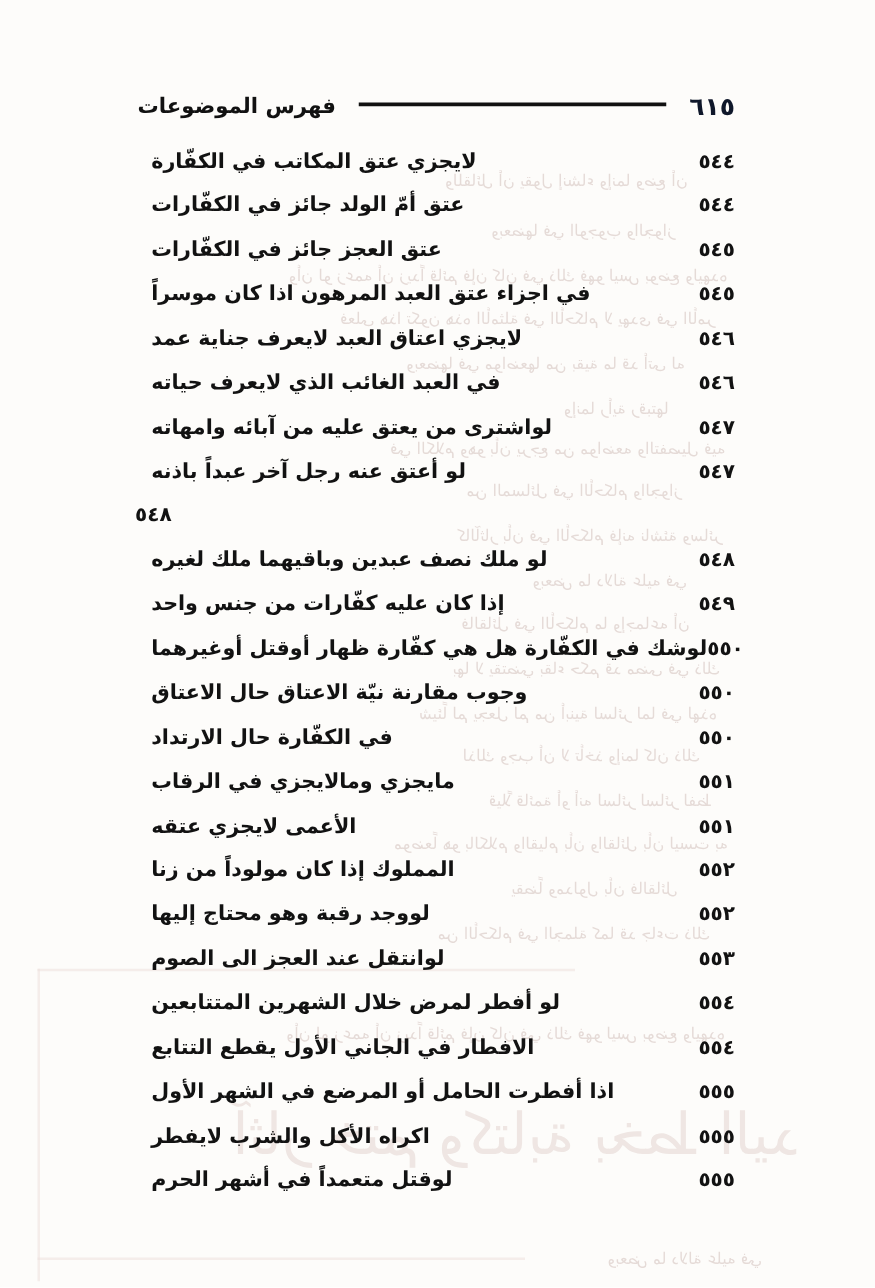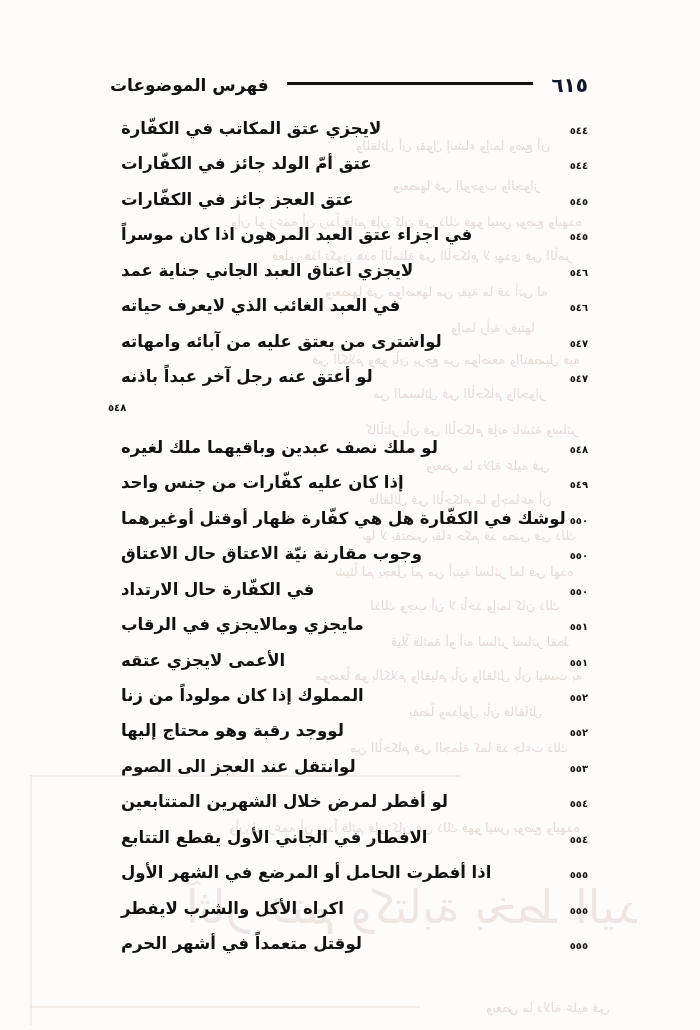--- a/index.html
+++ b/index.html
@@ -92,21 +92,21 @@
   }
   .toc-title {
     font-size: 16.5px;
     line-height: 1.35;
     color: #121212;
     white-space: nowrap;
     font-weight: 600;
     margin-left: 13px;
   }
   .toc-page {
-    font-size: 10px;
+    font-size: 16px;
     color: #121212;
     letter-spacing: 1.2px;
     white-space: nowrap;
     font-weight: 600;
     direction: ltr;
     unicode-bidi: bidi-override;
   }
 
   
   .stamp-line {
@@ -167,21 +167,21 @@
     </div>
     <div class="toc-row">
       <span class="toc-title">عتق العجز جائز في الكفّارات</span>
       <span class="toc-page">٥٤٥</span>
     </div>
     <div class="toc-row">
       <span class="toc-title">في اجزاء عتق العبد المرهون اذا كان موسراً</span>
       <span class="toc-page">٥٤٥</span>
     </div>
     <div class="toc-row">
-      <span class="toc-title">لايجزي اعتاق العبد الجاني جناية عمد</span>
+      <span class="toc-title">لايجزي اعتاق العبد لايعرف جناية عمد</span>
       <span class="toc-page">٥٤٦</span>
     </div>
     <div class="toc-row">
       <span class="toc-title">في العبد الغائب الذي لايعرف حياته</span>
       <span class="toc-page">٥٤٦</span>
     </div>
     <div class="toc-row">
       <span class="toc-title">لواشترى من يعتق عليه من آبائه وامهاته</span>
       <span class="toc-page">٥٤٧</span>
     </div>

